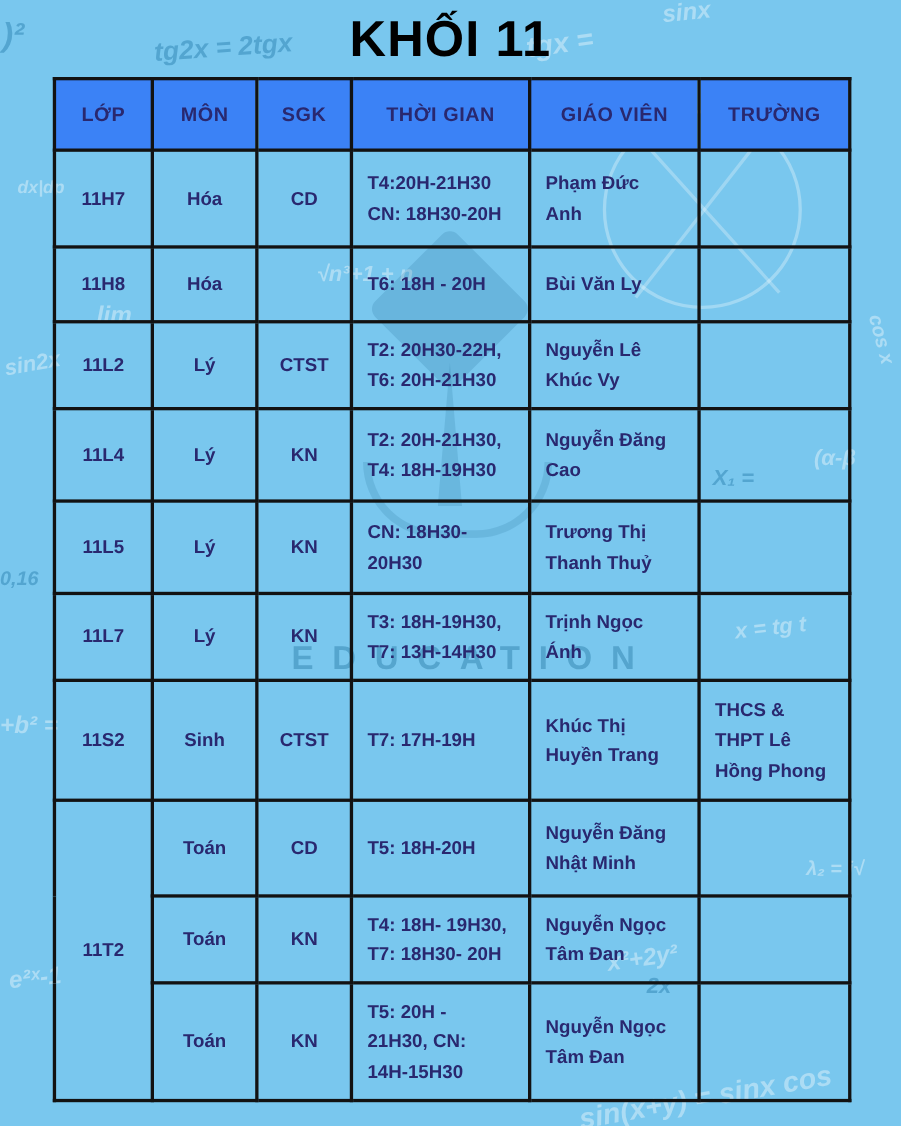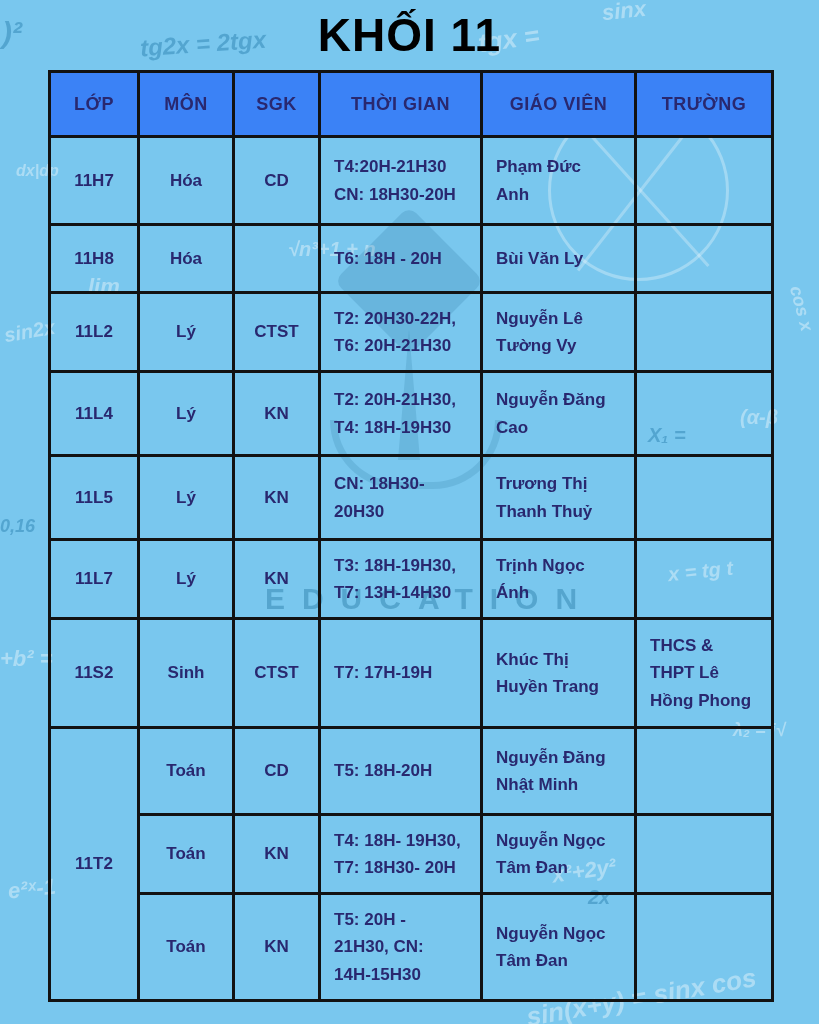--- a/index.html
+++ b/index.html
@@ -87,21 +87,21 @@
     <span class="doodle light" style="left: 16px; top: 162px; font-size: 16px; transform: rotate(0deg);">dx|dp</span>
     <span class="doodle light" style="left: 88px; top: 274px; font-size: 22px; transform: rotate(0deg);">lim</span>
     <span class="doodle light" style="left: 288px; top: 238px; font-size: 20px; transform: rotate(0deg);">√n³+1 + n</span>
     <span class="doodle light" style="left: 4px; top: 320px; font-size: 20px; transform: rotate(-10deg);">sin2x</span>
     <span class="doodle light" style="left: 778px; top: 298px; font-size: 18px; transform: rotate(75deg);">cos x</span>
     <span class="doodle light" style="left: 740px; top: 406px; font-size: 20px; transform: rotate(0deg);">(α-β</span>
     <span class="doodle dark" style="left: 648px; top: 424px; font-size: 20px; transform: rotate(0deg);">X₁ =</span>
     <span class="doodle light" style="left: 668px; top: 560px; font-size: 20px; transform: rotate(-6deg);">x = tg t</span>
     <span class="doodle dark" style="left: 0px; top: 516px; font-size: 18px; transform: rotate(0deg);">0,16</span>
     <span class="doodle light" style="left: 0px; top: 646px; font-size: 22px; transform: rotate(0deg);">+b² =</span>
-    <span class="doodle light" style="left: 733px; top: 720px; font-size: 18px; transform: rotate(0deg); text-align: right;">λ₂ = i√</span>
+    <span class="doodle light" style="left: 733px; top: 779px; font-size: 18px; transform: rotate(0deg); text-align: right;">λ₂ = i√</span>
     <span class="doodle light" style="left: 8px; top: 876px; font-size: 22px; transform: rotate(-6deg);">e²ˣ-1</span>
     <span class="doodle light" style="left: 552px; top: 858px; font-size: 22px; transform: rotate(-8deg);">x²+2y²</span>
     <span class="doodle dark" style="left: 588px; top: 886px; font-size: 20px; transform: rotate(0deg);">2x</span>
     <span class="doodle light" style="left: 525px; top: 982px; font-size: 26px; transform: rotate(-10deg);">sin(x+y) = sinx cos</span>
   </div>
 
 <div class="watermark">
   <div class="wm-cap"></div>
   <div class="wm-stem"></div>
   <div class="wm-book"></div>
@@ -146,21 +146,21 @@
     <td class="l">Bùi Văn Ly</td>
     <td class="l"></td>
   </tr>
   <tr class="r2">
     <td class="c">11L2</td>
     <td class="c">Lý</td>
     <td class="c">CTST</td>
     <td class="l">T2: 20H30-22H,
 T6: 20H-21H30</td>
     <td class="l">Nguyễn Lê
-Tường Vy</td>
+Khúc Vy</td>
     <td class="l"></td>
   </tr>
   <tr class="r3">
     <td class="c">11L4</td>
     <td class="c">Lý</td>
     <td class="c">KN</td>
     <td class="l">T2: 20H-21H30,
 T4: 18H-19H30</td>
     <td class="l">Nguyễn Đăng
 Cao</td>

